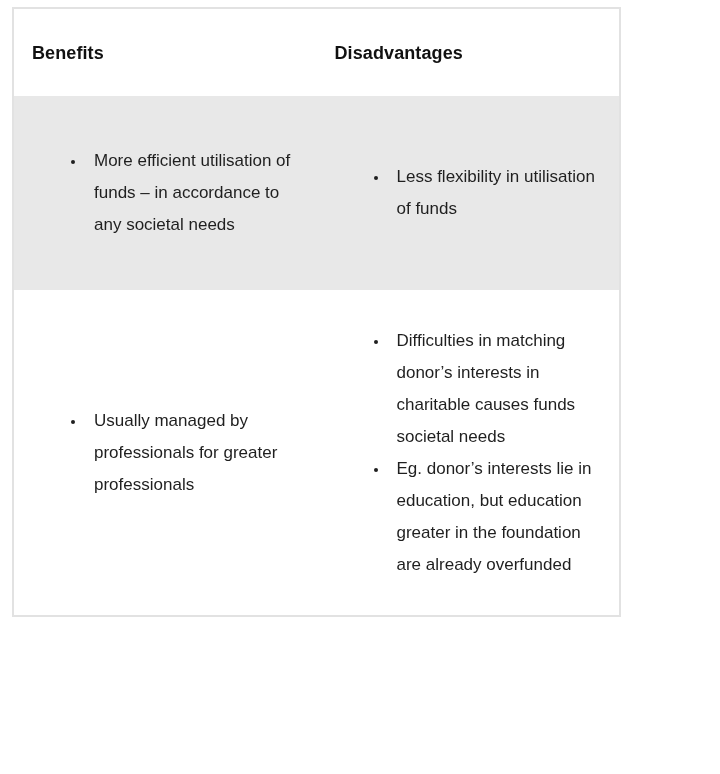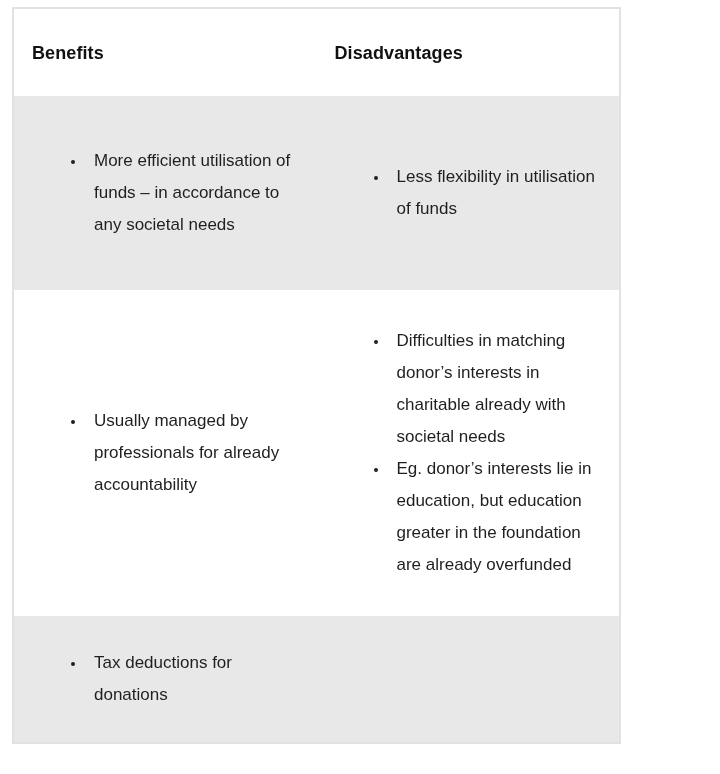--- a/index.html
+++ b/index.html
@@ -82,33 +82,25 @@
         </td>
         <td>
           <ul class="cell-list">
             <li>Less flexibility in utilisation of funds</li>
           </ul>
         </td>
       </tr>
       <tr class="row-plain row-2">
         <td>
           <ul class="cell-list">
-            <li>Usually managed by professionals for already accountability</li>
+            <li>Usually managed by professionals for greater professionals</li>
           </ul>
         </td>
         <td>
           <ul class="cell-list">
-            <li>Difficulties in matching donor’s interests in charitable already with societal needs</li>
+            <li>Difficulties in matching donor’s interests in charitable causes funds societal needs</li>
             <li>Eg. donor’s interests lie in education, but education greater in the foundation are already overfunded</li>
           </ul>
         </td>
-      </tr>
-      <tr class="row-shaded row-3">
-        <td>
-          <ul class="cell-list">
-            <li>Tax deductions for donations</li>
-          </ul>
-        </td>
-        <td></td>
       </tr>
     </tbody>
   </table>
 </div>
 
 </body></html>

